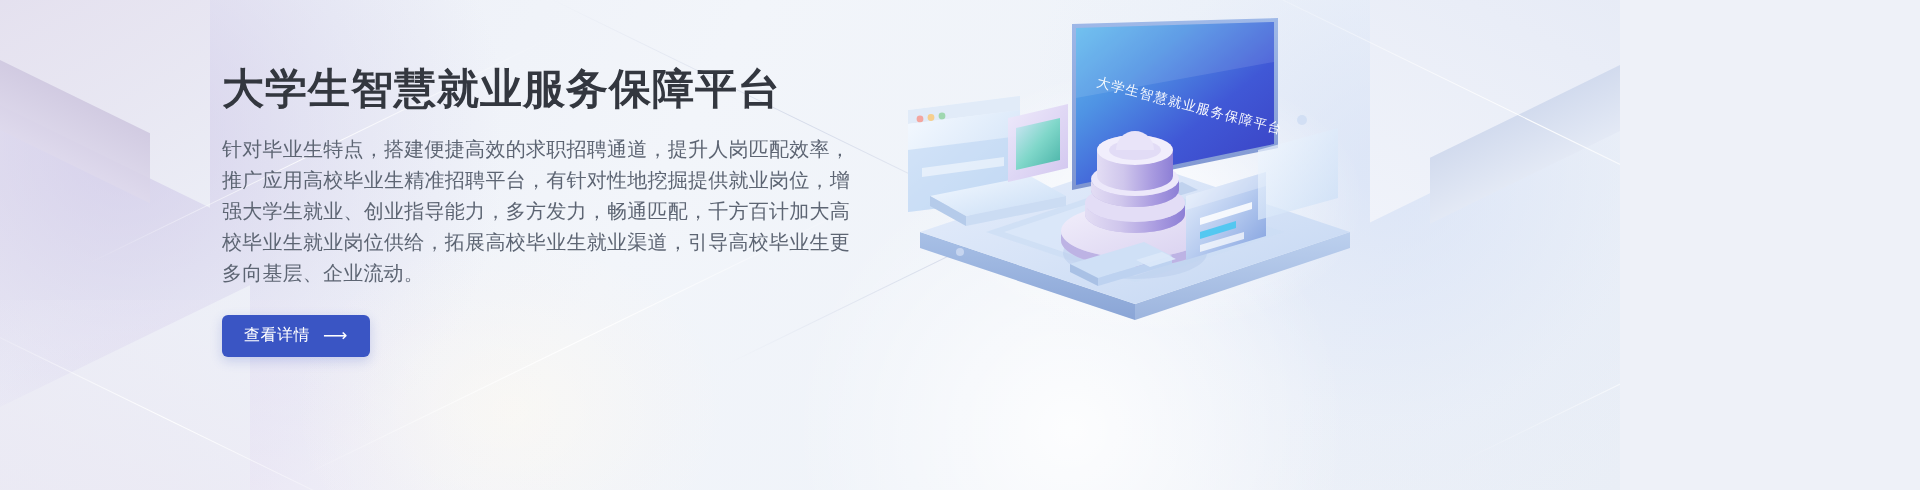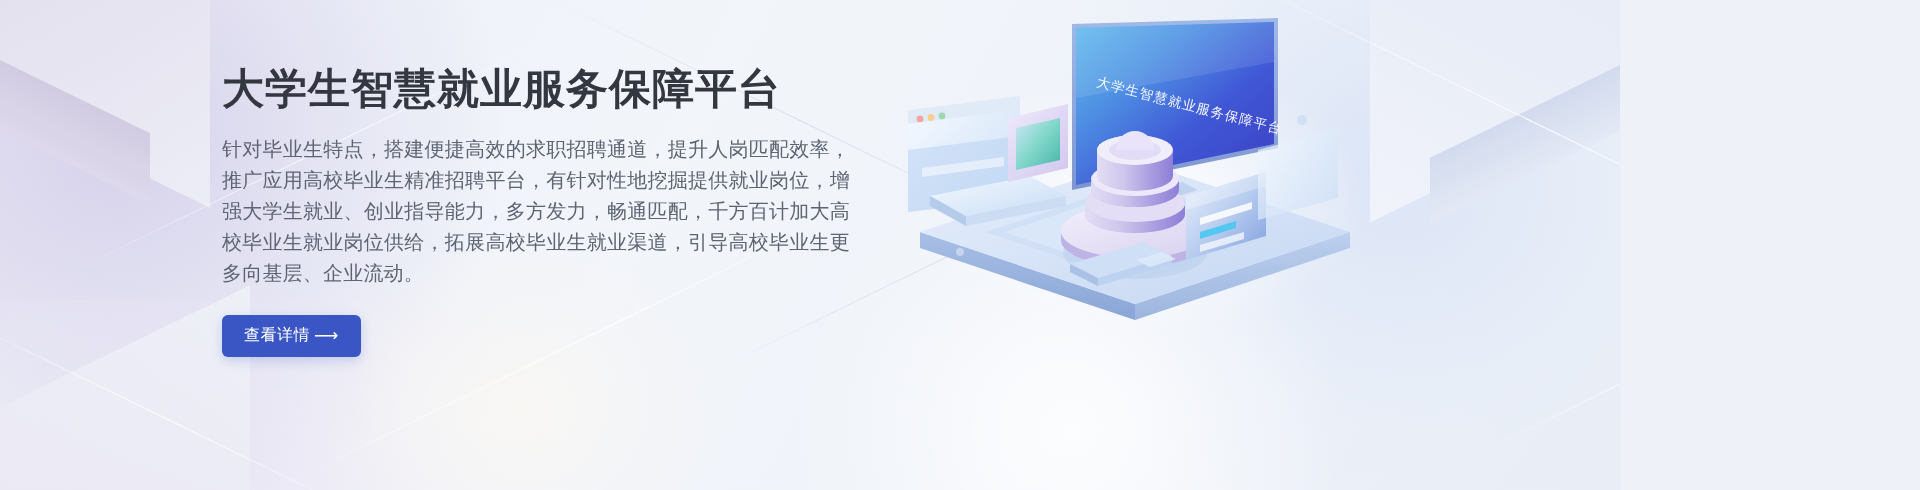--- a/index.html
+++ b/index.html
@@ -97,21 +97,21 @@
     line-height:31px;
     color:#5d6573;
     letter-spacing:.2px;
     text-align:justify;
     text-justify:inter-ideograph;
   }
 
   .cta {
     display:inline-flex;
     align-items:center;
-    gap:4px;
+    gap:13px;
     margin-top:26px;
     height:42px;
     padding:0 22px;
     border:none;
     border-radius:6px;
     background:#3a55c4;
     color:#ffffff;
     font-family:"Liberation Sans","DejaVu Sans",sans-serif;
     font-size:16px;
     letter-spacing:.5px;

